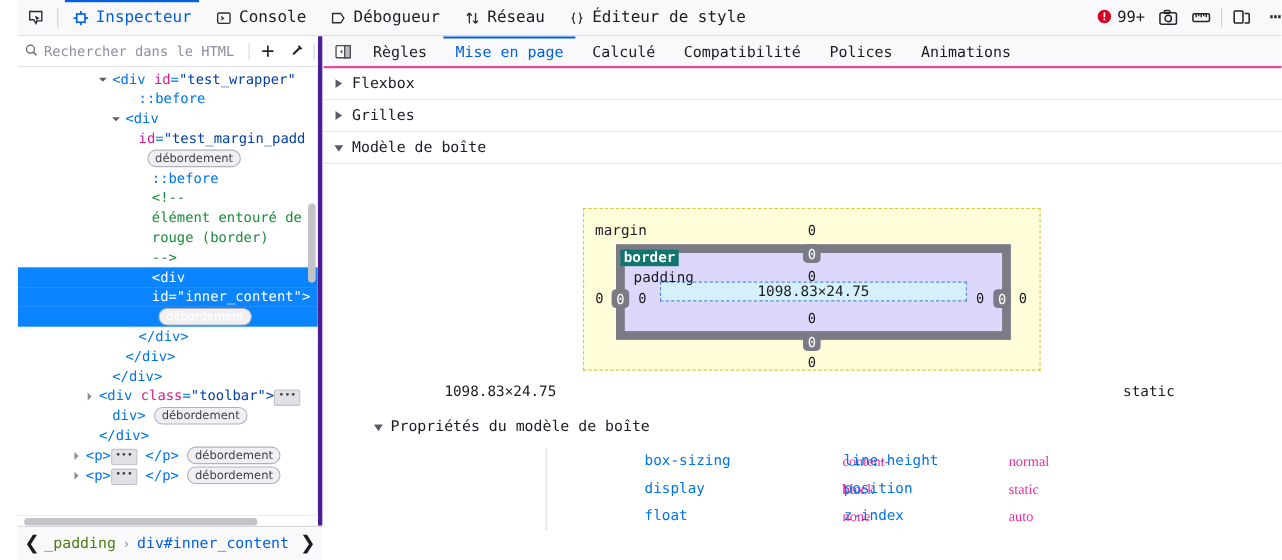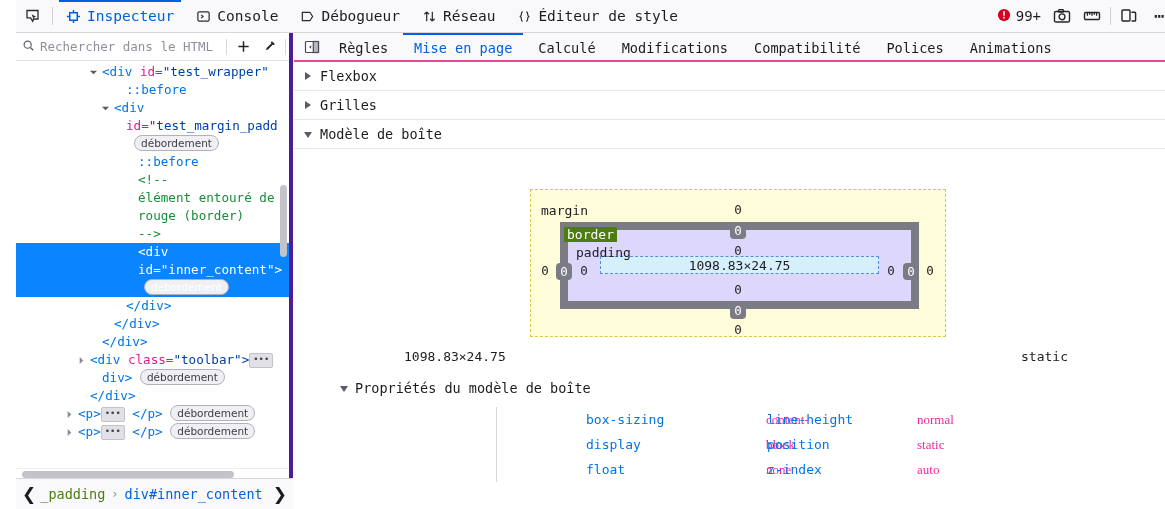--- a/index.html
+++ b/index.html
@@ -196,21 +196,21 @@
   .bm-content {
     position: absolute; left: 32px; top: 26px; right: 32px; bottom: 27px;
     background: #d5f0fb; border: 1px dashed #5a8bd6;
     display: flex; align-items: center; justify-content: center;
   }
   .bm-label {
     position: absolute; font-size: 13px; color: #1c1b22;
     font-family: "DejaVu Sans Mono","Liberation Mono",monospace;
   }
   .lbl-margin { left: 11px; top: 14px; }
-  .lbl-border { left: 34px; top: 38px; color: #ffffff; background: #4d7c0f; padding: 0 3px; }
+  .lbl-border { left: 34px; top: 38px; color: #ffffff; background: #0f766e; padding: 0 3px; font-weight: bold; }
   .lbl-padding { left: 46px; top: 56px; }
   .bm-size {
     font-size: 13px; color: #1c1b22;
     font-family: "DejaVu Sans Mono","Liberation Mono",monospace;
   }
   .val {
     position: absolute; font-size: 12.5px; color: #1c1b22;
     font-family: "DejaVu Sans Mono","Liberation Mono",monospace;
     width: 16px; text-align: center;
   }
@@ -479,21 +479,20 @@
       <div class="pane-toggle">
         <svg width="16" height="16" viewBox="0 0 16 16">
           <rect x="1.5" y="2.5" width="13" height="11" rx="1" fill="#ffffff" stroke="#4a4a52" stroke-width="1.2"></rect>
           <rect x="9.3" y="2.5" width="5.2" height="11" fill="#b9b9c0" stroke="#4a4a52" stroke-width="1.2"></rect>
           <path d="M7.2 6.2l-2.2 1.8 2.2 1.8z" fill="#4a4a52"></path>
         </svg>
       </div>
       <div class="stab">Règles</div>
       <div class="stab active">Mise en page</div>
       <div class="stab">Calculé</div>
-      <div class="stab">Modifications</div>
       <div class="stab">Compatibilité</div>
       <div class="stab">Polices</div>
       <div class="stab">Animations</div>
     </div>
 
     <div class="acc-header">
       <span class="tri closed"></span>
       <span>Flexbox</span>
     </div>
     <div class="acc-header">

